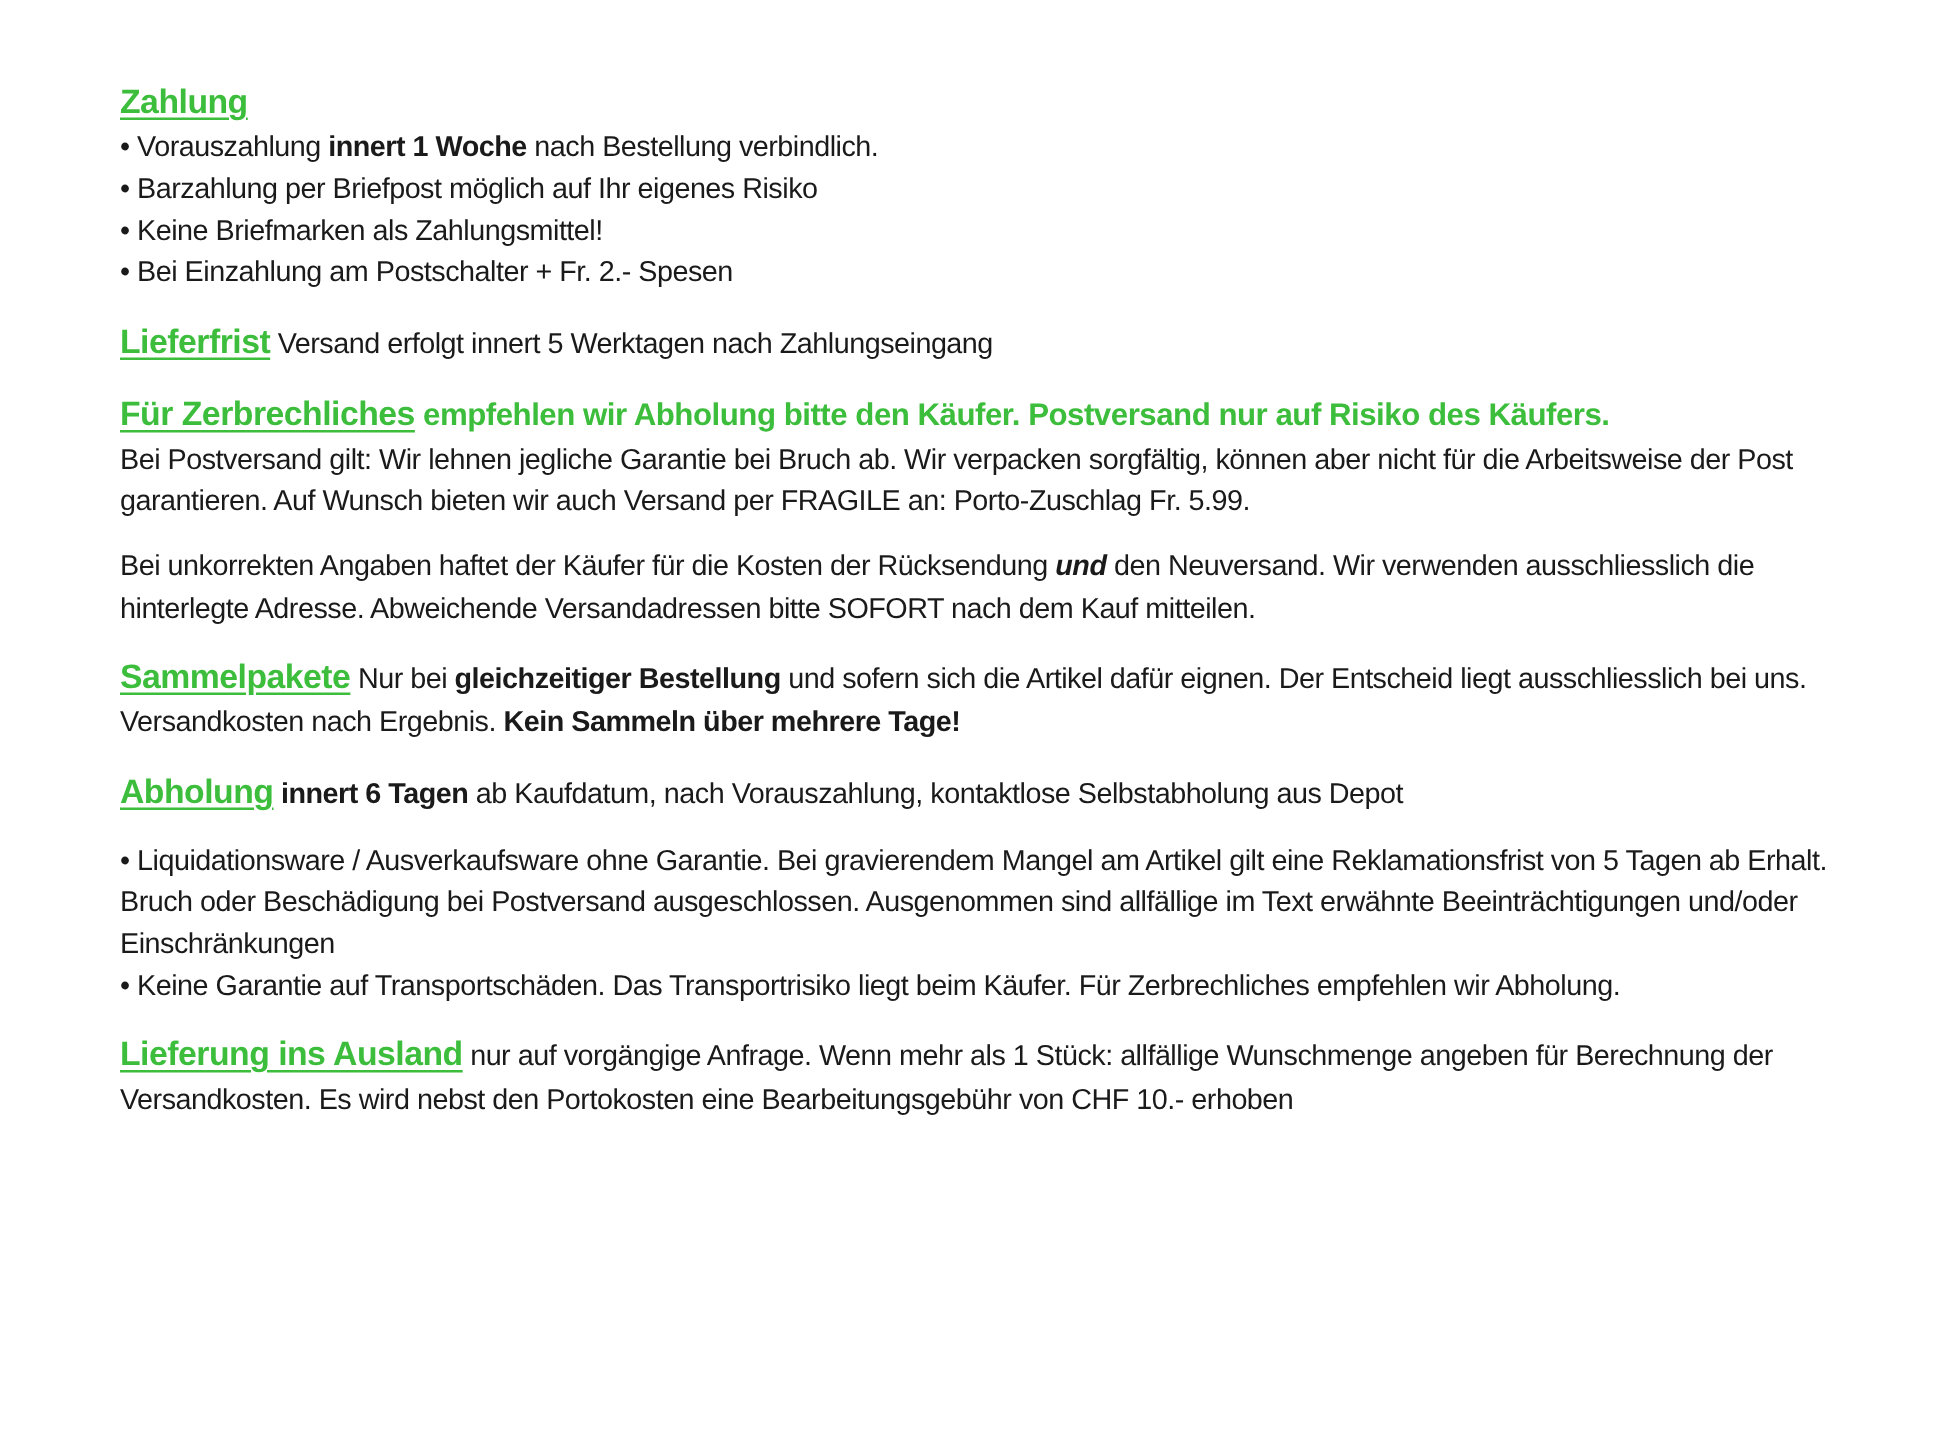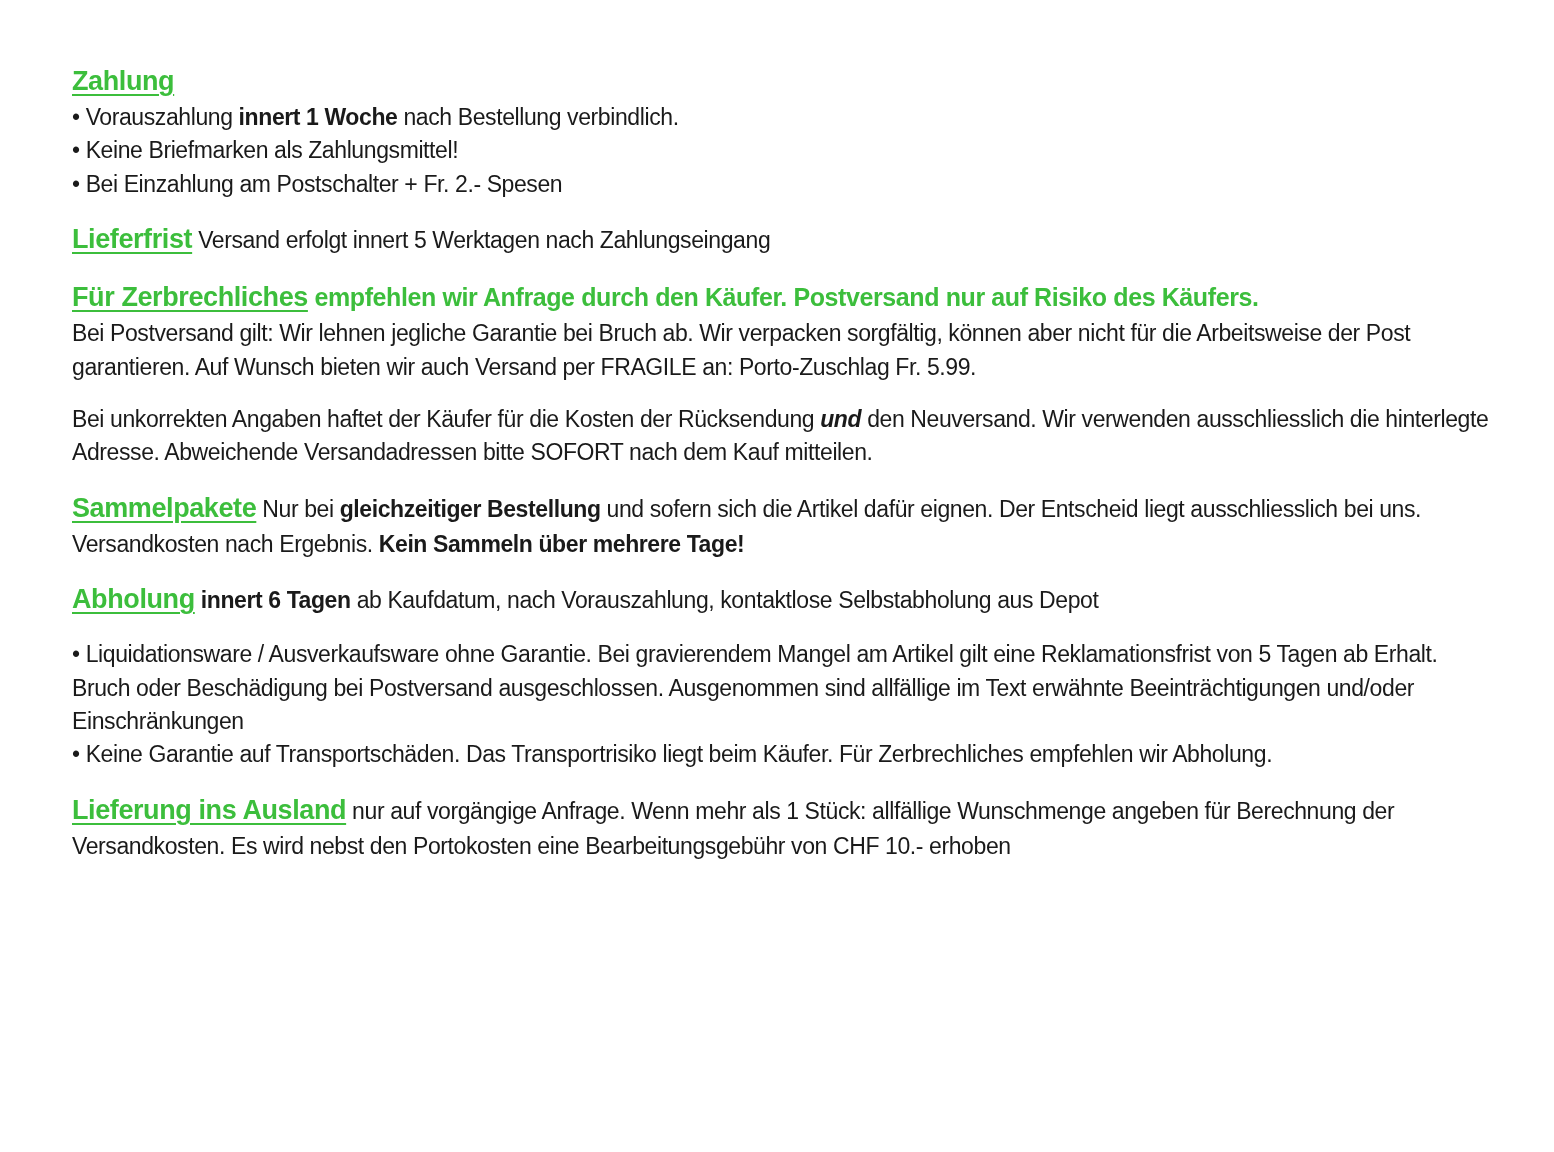--- a/index.html
+++ b/index.html
@@ -7,21 +7,21 @@
     padding: 0;
     width: 1554px;
     height: 1152px;
     background: #ffffff;
     overflow: hidden;
   }
   .page {
     box-sizing: border-box;
     width: 1554px;
     height: 1152px;
-    padding: 62px 60px 0 72px;
+    padding: 62px 60px 0 96px;
     font-family: "Liberation Sans", sans-serif;
     color: #1a1a1a;
     letter-spacing: -0.4px;
   }
   .section { margin: 0 0 19px 0; }
   .para {
     margin: 0;
     font-size: 23px;
     line-height: 1.45;
   }
@@ -41,28 +41,29 @@
   }
 </style>
 </head>
 <body>
 
 <div class="page" style="--green: #3cbe3c; color: rgb(26, 26, 26);">
   <div>
       <div class="section">
         <p class="para"><span class="seg hd g u">Zahlung</span></p>
         <p class="para"><span class="seg">• Vorauszahlung </span><span class="seg b">innert 1 Woche</span><span class="seg"> nach Bestellung verbindlich.</span></p>
+        <p class="para"><span class="seg">• Barzahlung per Briefpost möglich auf Ihr eigenes Risiko</span></p>
         <p class="para"><span class="seg">• Keine Briefmarken als Zahlungsmittel!</span></p>
         <p class="para"><span class="seg">• Bei Einzahlung am Postschalter + Fr. 2.- Spesen</span></p>
       </div>
       <div class="section">
         <p class="para"><span class="seg hd g u">Lieferfrist</span><span class="seg"> Versand erfolgt innert 5 Werktagen nach Zahlungseingang</span></p>
       </div>
       <div class="section">
-        <p class="para"><span class="seg hd g u">Für Zerbrechliches</span><span class="seg lg b g"> empfehlen wir Anfrage durch den Käufer. Postversand nur auf Risiko des Käufers.</span></p>
+        <p class="para"><span class="seg hd g u">Für Zerbrechliches</span><span class="seg lg b g"> empfehlen wir Abholung bitte den Käufer. Postversand nur auf Risiko des Käufers.</span></p>
         <p class="para"><span class="seg">Bei Postversand gilt: Wir lehnen jegliche Garantie bei Bruch ab. Wir verpacken sorgfältig, können aber nicht für die Arbeitsweise der Post garantieren. Auf Wunsch bieten wir auch Versand per FRAGILE an: Porto-Zuschlag Fr. 5.99.</span></p>
       </div>
       <div class="section">
         <p class="para"><span class="seg">Bei unkorrekten Angaben haftet der Käufer für die Kosten der Rücksendung </span><span class="seg b i">und</span><span class="seg"> den Neuversand. Wir verwenden ausschliesslich die hinterlegte Adresse. Abweichende Versandadressen bitte SOFORT nach dem Kauf mitteilen.</span></p>
       </div>
       <div class="section">
         <p class="para"><span class="seg hd g u">Sammelpakete</span><span class="seg"> Nur bei </span><span class="seg b">gleichzeitiger Bestellung</span><span class="seg"> und sofern sich die Artikel dafür eignen. Der Entscheid liegt ausschliesslich bei uns. Versandkosten nach Ergebnis. </span><span class="seg b">Kein Sammeln über mehrere Tage!</span></p>
       </div>
       <div class="section">
         <p class="para"><span class="seg hd g u">Abholung</span><span class="seg"> </span><span class="seg b">innert 6 Tagen</span><span class="seg"> ab Kaufdatum, nach Vorauszahlung, kontaktlose Selbstabholung aus Depot</span></p>

